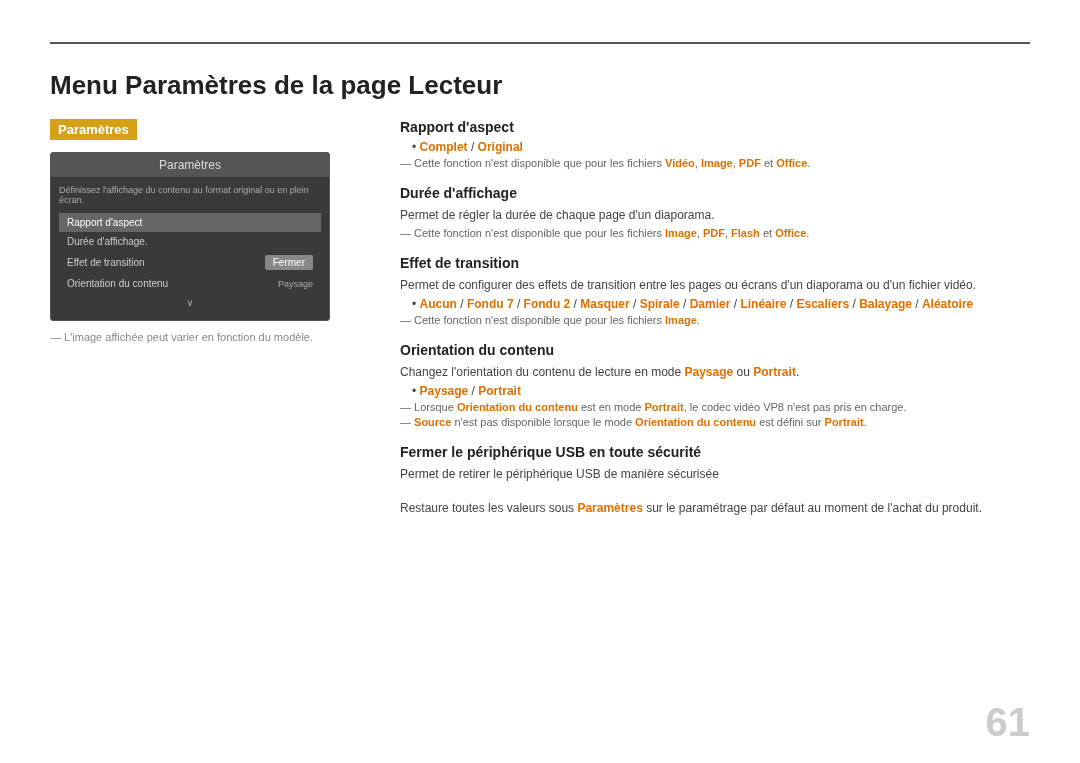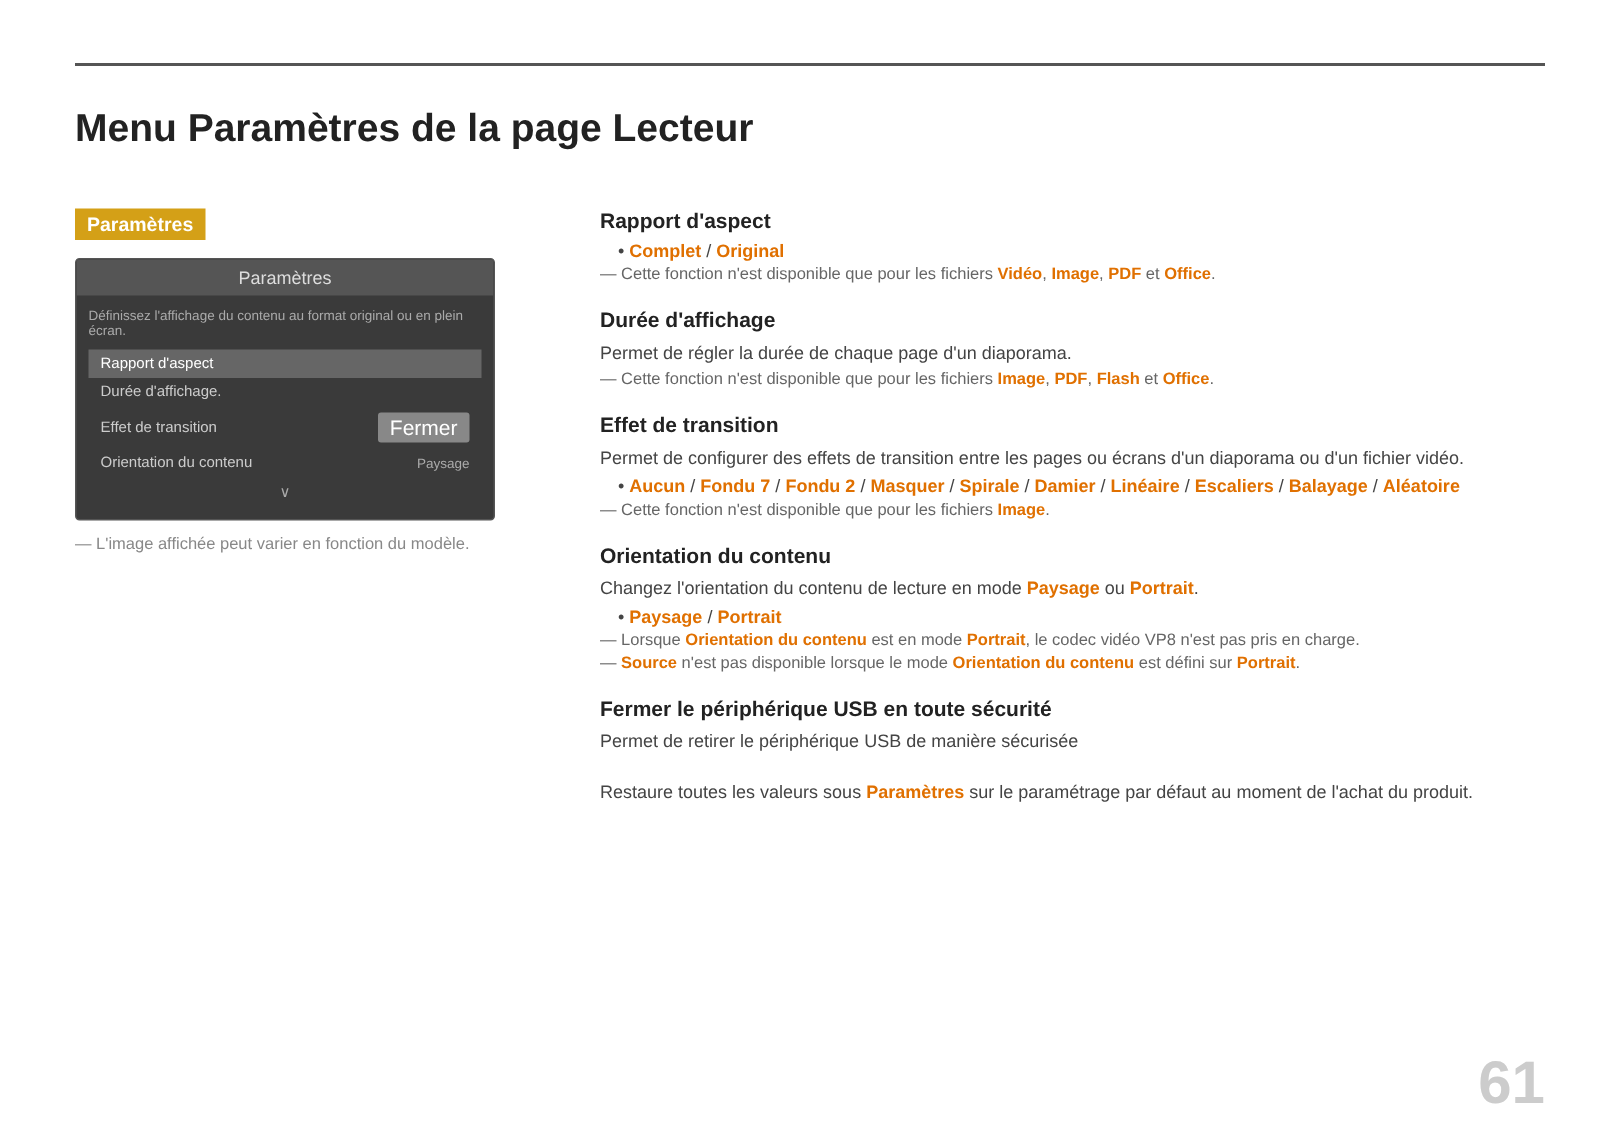--- a/index.html
+++ b/index.html
@@ -32,21 +32,20 @@
     }
 
     .content-area {
       position: absolute;
       top: 70px;
       left: 50px;
       right: 50px;
       bottom: 40px;
       display: flex;
       flex-direction: column;
-      gap: 20px;
     }
 
     
     .page-title {
       font-size: 26px;
       font-weight: bold;
       color: #222;
       margin-bottom: 18px;
     }
 
@@ -123,21 +122,21 @@
     }
 
     .mock-menu-row .val {
       color: #aaa;
       font-size: 9px;
     }
 
     .mock-btn {
       background: #888;
       color: #fff;
-      font-size: 14px;
+      font-size: 10px;
       padding: 2px 8px;
       border-radius: 2px;
     }
 
     .mock-chevron {
       text-align: center;
       color: #aaa;
       padding: 4px;
       font-size: 10px;
     }

